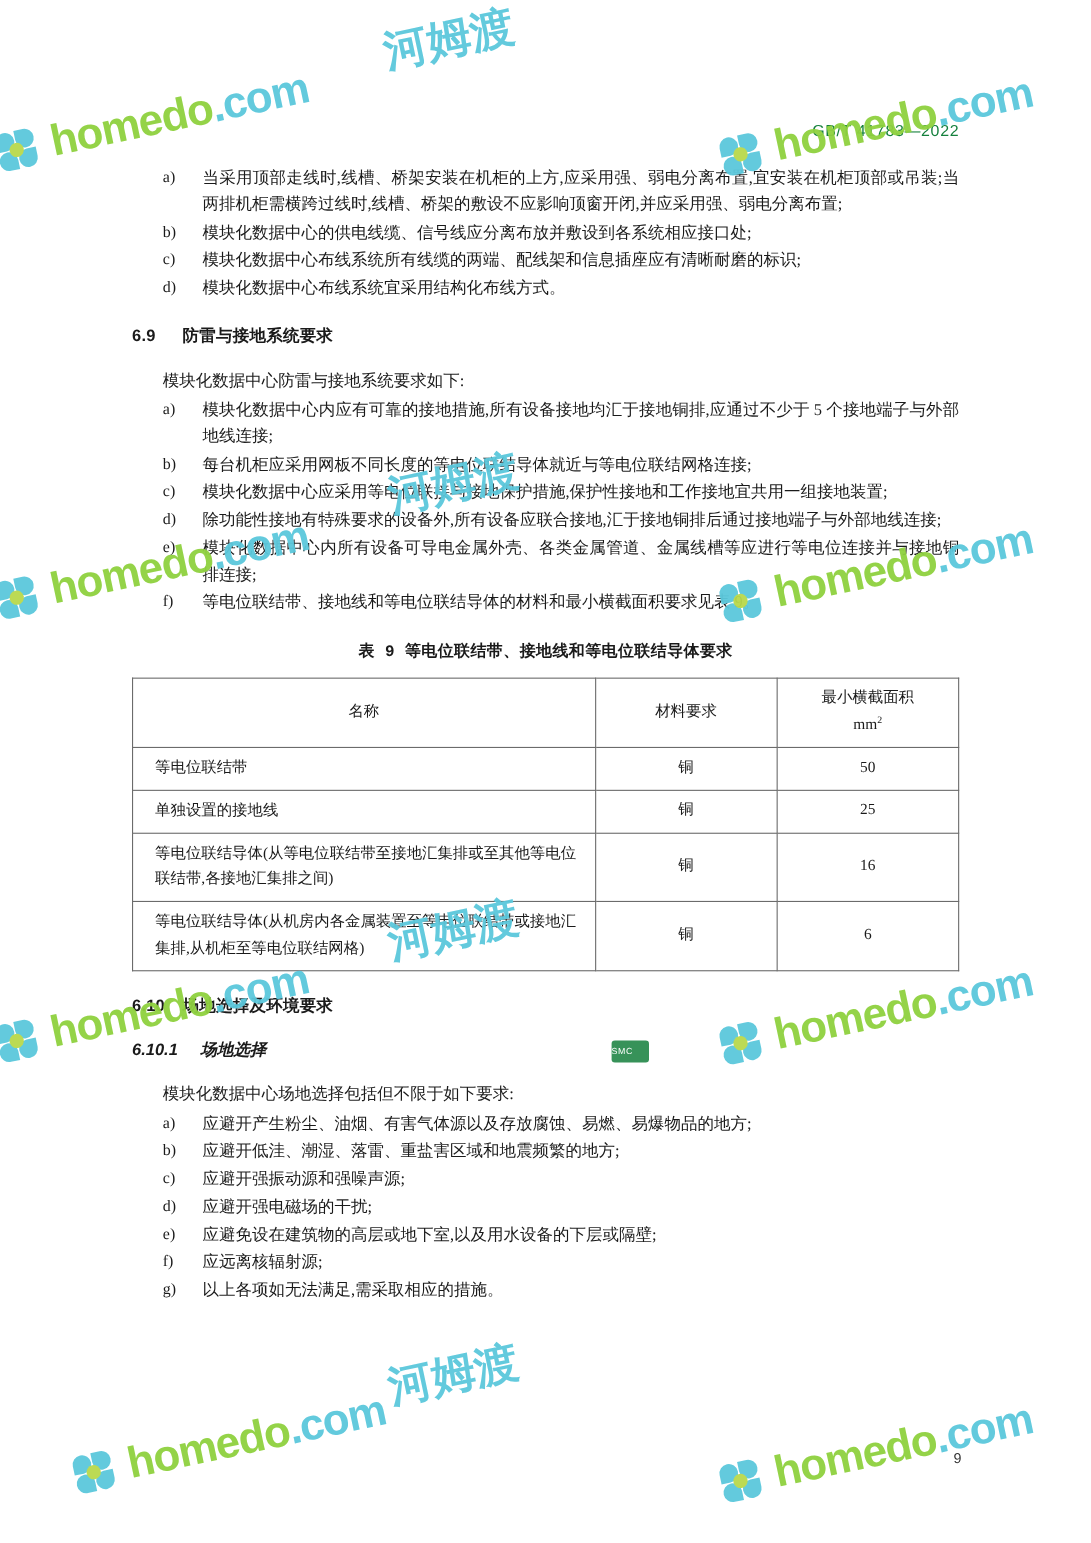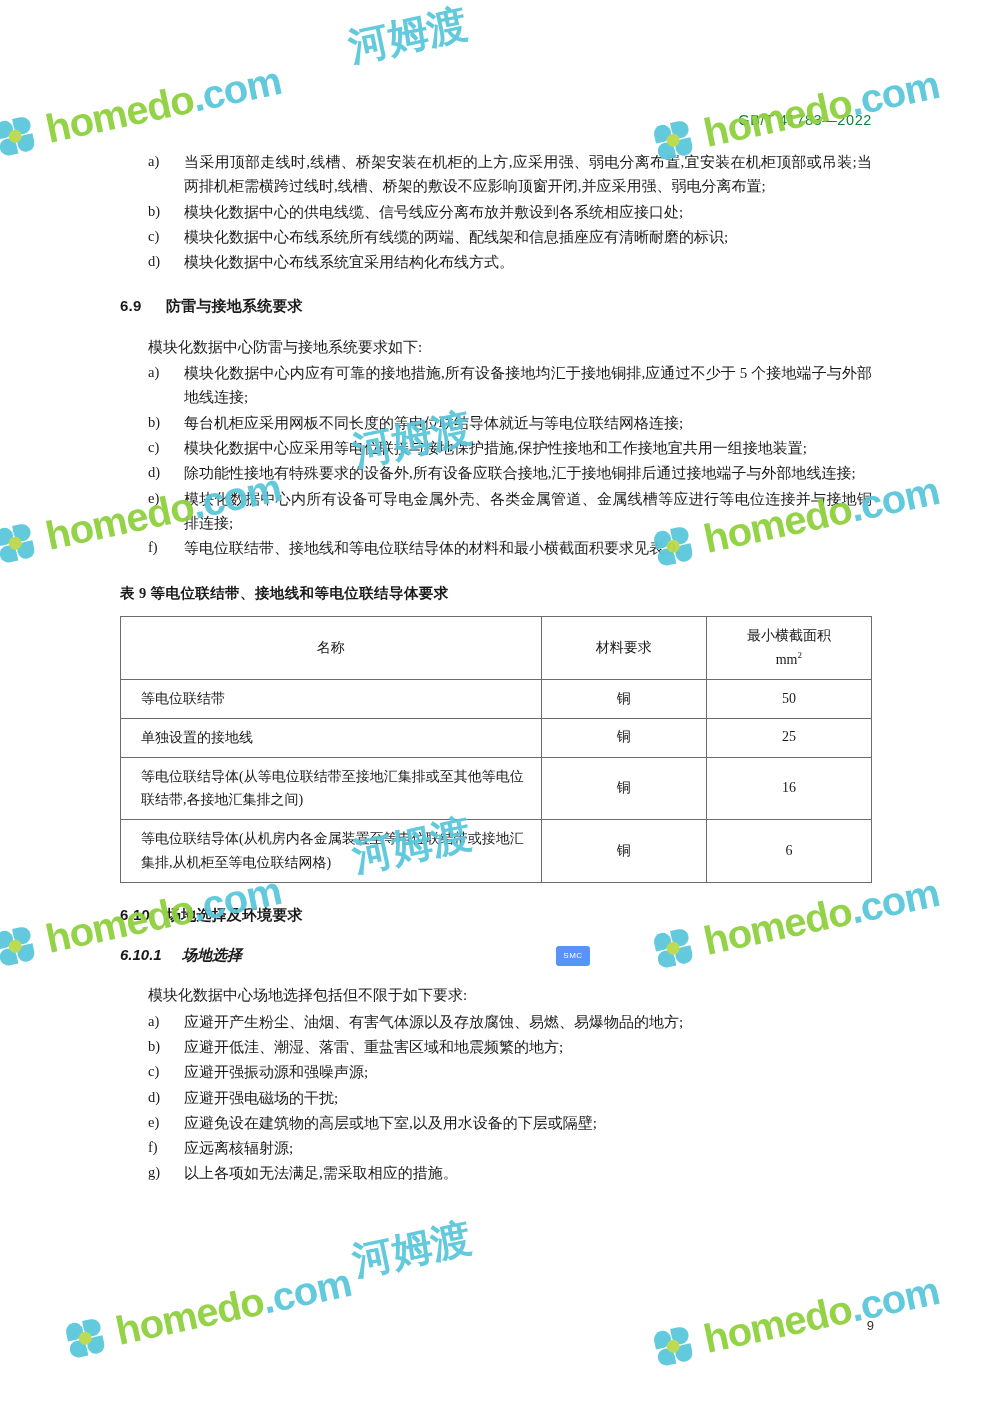--- a/index.html
+++ b/index.html
@@ -88,21 +88,22 @@
     margin: 16px 0 12px 0;
     padding: 0;
     font-style: italic;
   }
   h3.sec3 .num {
     display: inline-block;
     min-width: 62px;
   }
   
   .table-caption {
-    font-family: Liberation Serif, serif;
+    text-align: center;
+    font-family: Liberation Mono, monospace;
     font-weight: bold;
     font-size: 14.5px;
     margin: 22px 0 10px 0;
     letter-spacing: 0.4px;
   }
   table.t9 {
     width: 100%;
     border-collapse: collapse;
     font-size: 14px;
     table-layout: fixed;
@@ -141,25 +142,25 @@
     color: #333;
   }
   
   .smc-mark {
     position: absolute;
     left: 556px;
     top: 946px;
     width: 34px;
     height: 20px;
     border-radius: 3px;
-    background: #3b82f6;
+    background: #15803d;
     color: #fff;
     font-family: "Liberation Sans", sans-serif;
     font-size: 8px;
-    text-align: center;
+    text-align: left;
     line-height: 20px;
     letter-spacing: 0.5px;
     opacity: .85;
   }
   
   .wm {
     position: absolute;
     pointer-events: none;
     font-family: "Liberation Sans", sans-serif;
     font-weight: bold;

